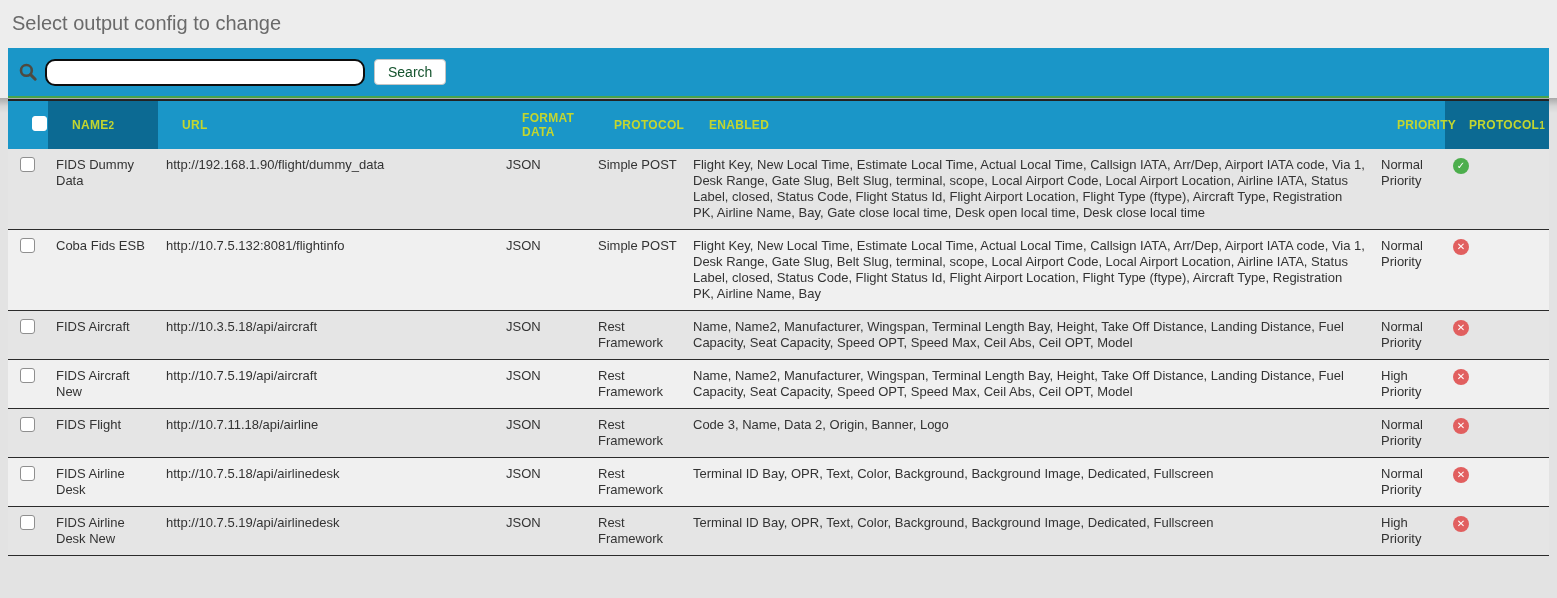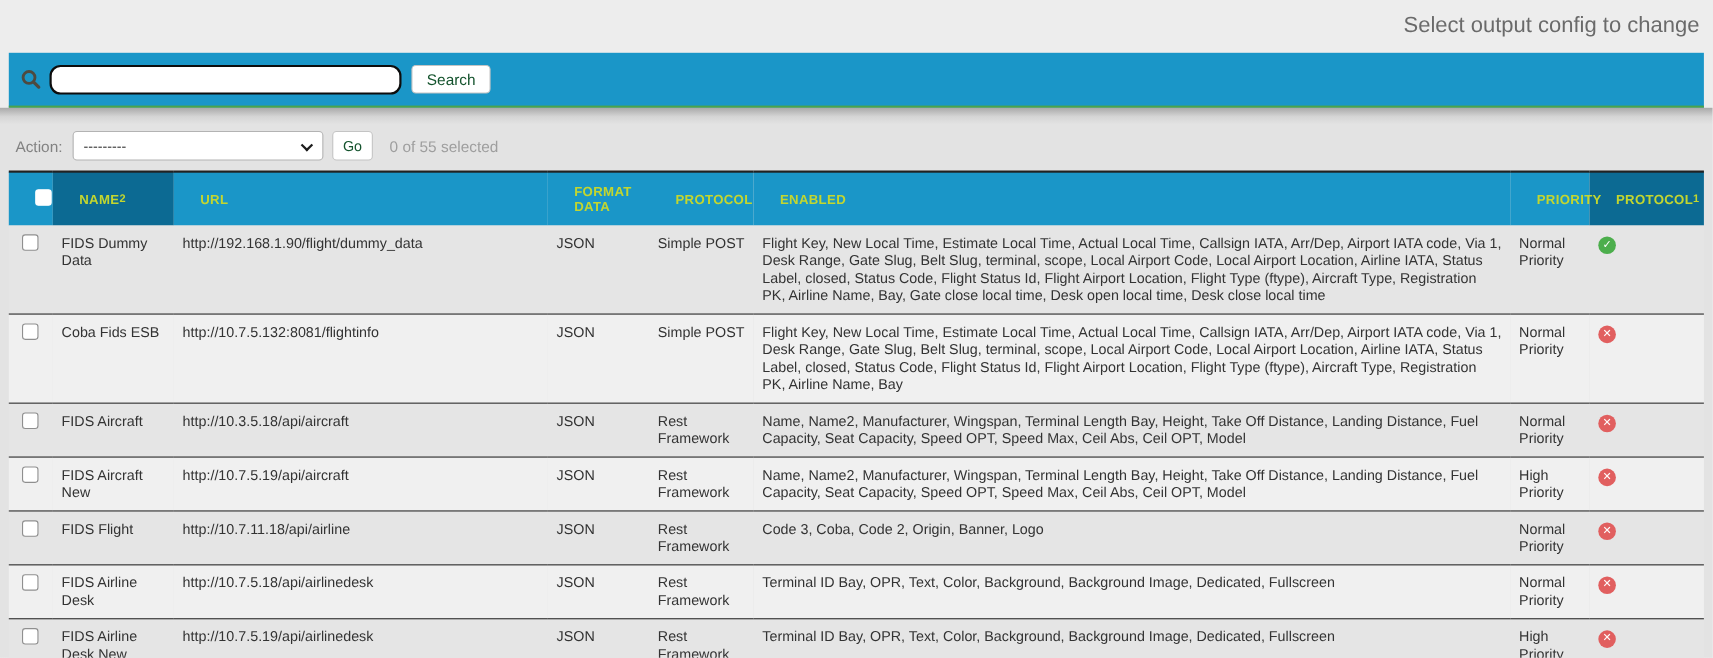--- a/index.html
+++ b/index.html
@@ -4,21 +4,21 @@
 <style>
   :root{
     --accent-blue:#1a96c8; --sorted-blue:#0c6a93; --header-text:#c3d62f;
     --bar-green:#4aa34a; --enabled-green:#4cae4c; --disabled-red:#e15f5f;
   }
   *{box-sizing:border-box;margin:0;padding:0;}
   html,body{width:1557px;height:598px;overflow:hidden;}
   body{font-family:"Liberation Sans","DejaVu Sans",sans-serif;background:#ededed;color:#333;}
 
   .title-strip{padding:12px 12px 10px 12px;background:#ededed;}
-  .page-title{font-size:20px;font-weight:400;color:#6a6a6a;text-align:right;}
+  .page-title{font-size:20px;font-weight:400;color:#6a6a6a;}
 
   .search-bar{margin:3px 8px 0 8px;height:50px;background:var(--accent-blue);
     border-bottom:2px solid var(--bar-green);display:flex;align-items:center;padding:0 10px;}
   .search-icon{display:inline-flex;margin-right:7px;}
   .search-input{width:320px;height:27px;border:2px solid #0d0d0d;border-radius:10px;
     background:#fff;padding:0 10px;font-size:14px;outline:none;}
   .btn{background:#fff;border:1px solid #c4c4c4;border-radius:4px;color:#14532d;
     font-size:14px;font-family:inherit;cursor:pointer;}
   .search-btn{margin-left:9px;height:26px;padding:0 13px;}
 
@@ -77,29 +77,20 @@
     <svg width="20" height="20" viewBox="0 0 20 20">
       <circle cx="8.4" cy="8.4" r="5.4" fill="none" stroke="#4e4a40" stroke-width="2.6"></circle>
       <line x1="12.6" y1="12.6" x2="17.2" y2="17.2" stroke="#4e4a40" stroke-width="3" stroke-linecap="round"></line>
     </svg>
   </span>
   <input class="search-input" type="text" placeholder="" style="">
   <button class="btn search-btn">Search</button>
 </div>
 
 <div class="content-zone">
-  <div class="action-row">
-    <span class="action-label">Action:</span>
-    <div class="action-select">
-      <span>---------</span>
-      <span class="chevron-down"></span>
-    </div>
-    <button class="btn go-btn">Go</button>
-    <span class="selection-status">0 of 55 selected</span>
-  </div>
 
   <table>
     <colgroup>
       <col class="c-cb">
         <col class="c-name">
         <col class="c-url">
         <col class="c-format">
       <col class="c-protocol">
         <col class="c-fields">
         <col class="c-priority">
@@ -197,21 +188,21 @@
         <tr class="odd">
     <td class="col-cb">
       <span class="checkbox"></span>
     </td>
     <th class="col-name">
       <a class="name-link">FIDS Flight</a>
     </th>
     <td class="col-url">http://10.7.11.18/api/airline</td>
     <td class="col-format">JSON</td>
     <td class="col-protocol">Rest Framework</td>
-    <td class="col-fields">Code 3, Coba, Code 2, Origin, Banner, Logo</td>
+    <td class="col-fields">Code 3, Name, Data 2, Origin, Banner, Logo</td>
     <td class="col-priority">Normal Priority</td>
     <td class="col-enabled">
       <span class="bool-icon no">✕</span>
     </td>
   </tr>
         <tr class="even">
     <td class="col-cb">
       <span class="checkbox"></span>
     </td>
     <th class="col-name">

